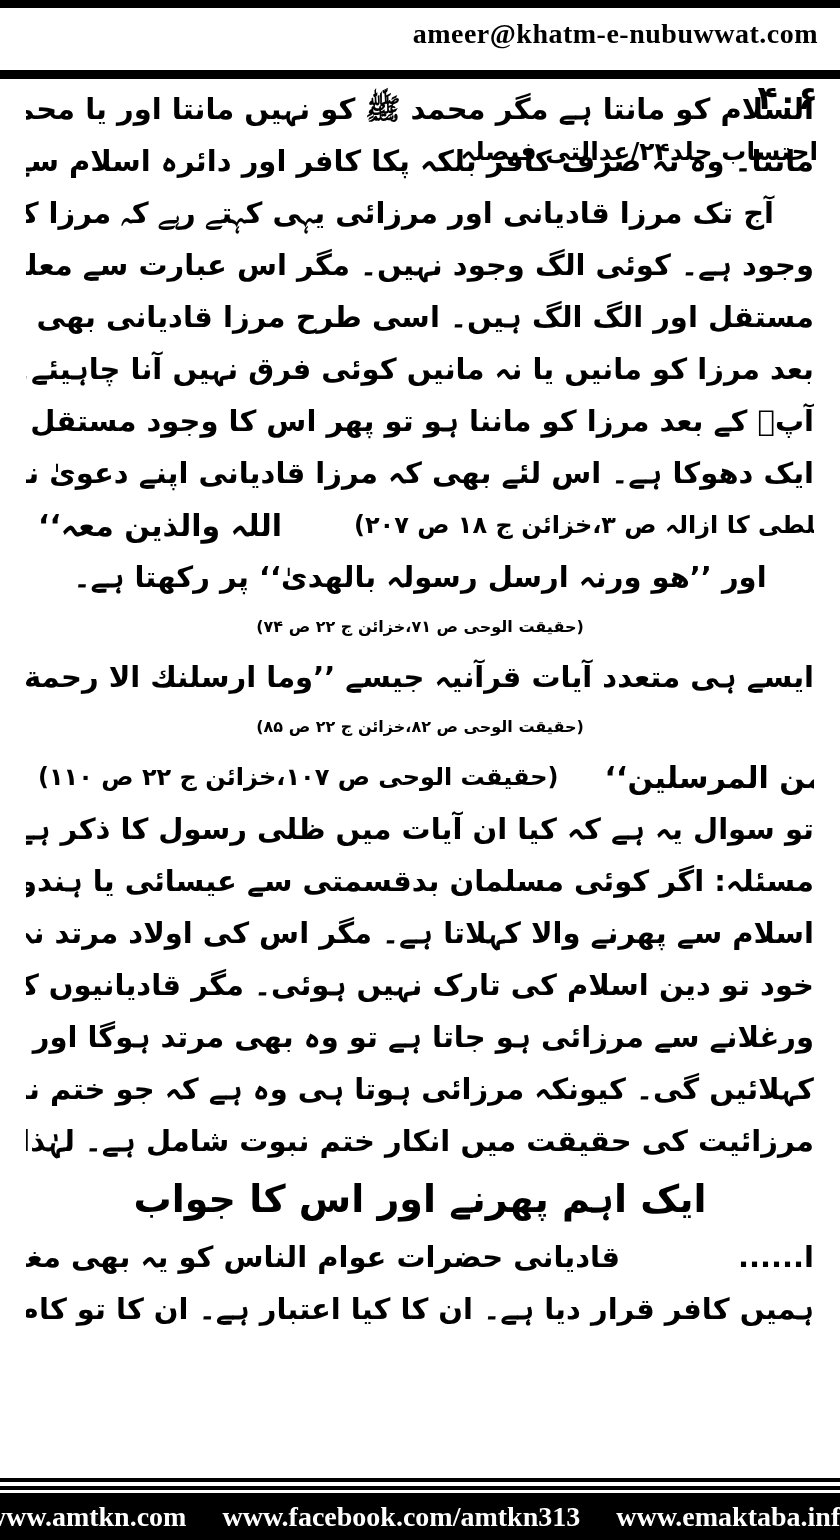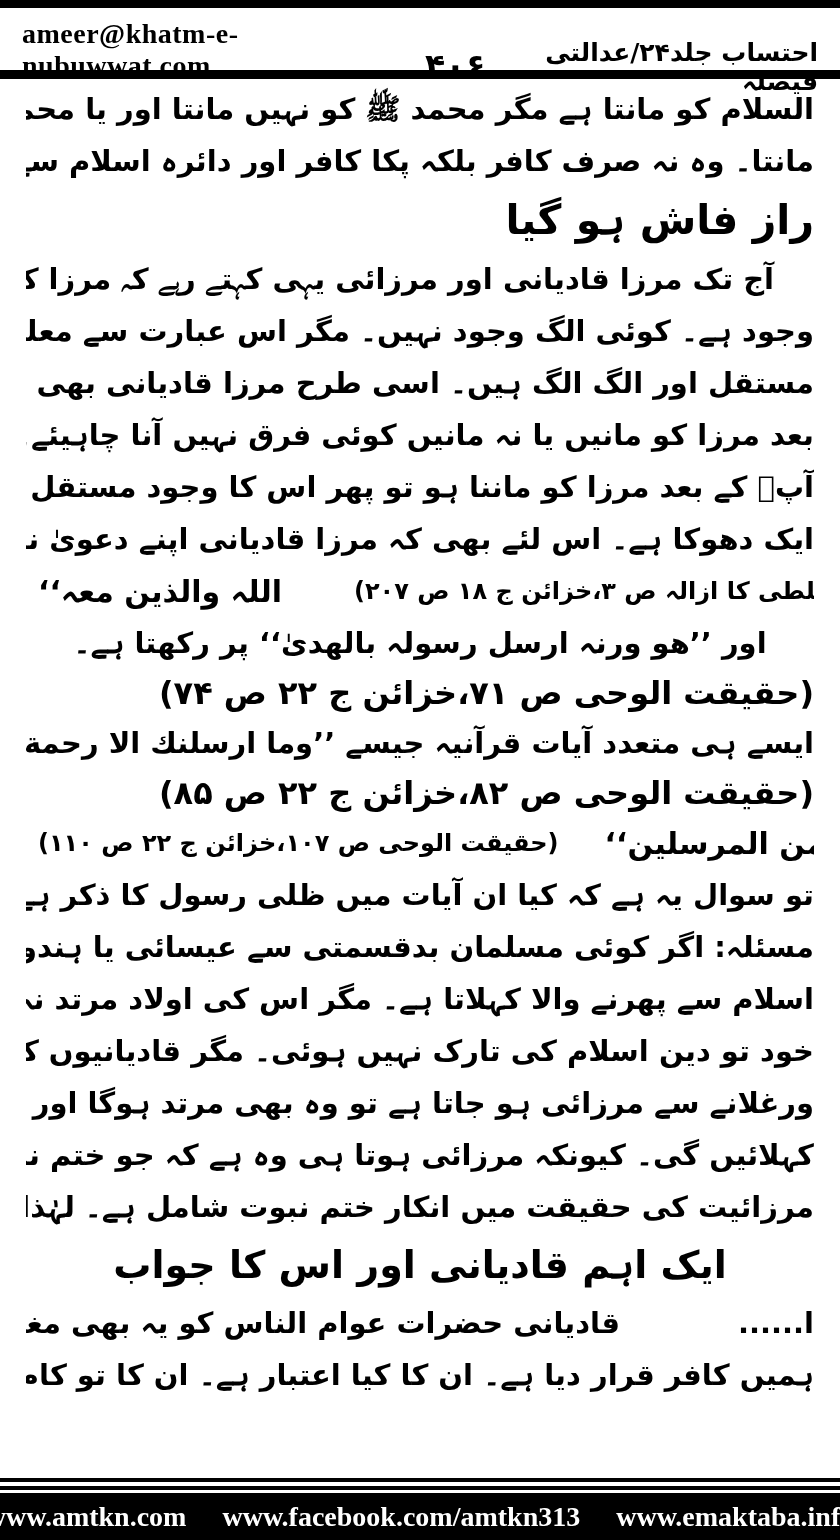--- a/index.html
+++ b/index.html
@@ -7,22 +7,22 @@
     position:relative;
     width:840px;height:1540px;
     margin:0 auto;
     background:#ffffff;
     color:#000;
     font-family:"DejaVu Sans",sans-serif;
     overflow:hidden;
   }
   .topbar{height:8px;background:#000;width:100%;}
   .header{
-    display:flex;align-items:flex-start;
-    padding:10px 22px 2px 22px;height:46px;
+    display:flex;align-items:flex-end;
+    padding:10px 22px 2px 22px;height:46px;flex-direction:column;
   }
   .email{
     font-family:"Liberation Serif",serif;
     font-weight:bold;font-size:28px;letter-spacing:0.5px;
   }
   .pagenum{
     font-weight:bold;font-size:33px;margin-left:26px;
     direction:rtl;
     margin-top:28px;
   }
@@ -45,22 +45,22 @@
   .bline.indent{text-indent:40px;}
   .h1{
     font-size:41px;line-height:66px;height:66px;
     text-align:right;font-weight:bold;white-space:nowrap;overflow:hidden;
   }
   .h2{
     font-size:38px;line-height:64px;height:64px;
     text-align:center;font-weight:bold;white-space:nowrap;overflow:hidden;
   }
   .refline{
-    direction:rtl;text-align:right;
-    font-size:32px;line-height:48px;height:48px;
+    direction:rtl;text-align:center;
+    font-size:16px;line-height:48px;height:48px;
     white-space:nowrap;overflow:hidden;
   }
   .splitline{
     display:flex;direction:ltr;
     align-items:center;height:52px;overflow:hidden;margin-left:12px;
   }
   .splitline .quote{direction:rtl;font-size:30px;white-space:nowrap;}
   .splitline .ref{direction:rtl;font-size:24px;white-space:nowrap;}
   .splitline.q1 .quote{order:0;}
   .splitline.q1 .ref{order:1;margin-left:72px;}
@@ -93,21 +93,20 @@
     <span class="book-title">احتساب جلد۲۴/عدالتی فیصلہ</span>
   </div>
 
   <div class="rule"></div>
 
   <div class="body">
 
     <div class="bline">السلام کو مانتا ہے مگر محمد ﷺ کو نہیں مانتا اور یا محمد ﷺ کو تو مانتا ہے پر مسیح موعود (مرزا قادیانی) کو نہیں</div>
     <div class="bline">مانتا۔ وہ نہ صرف کافر بلکہ پکا کافر اور دائرہ اسلام سے خارج ہے۔ یہ فتویٰ ہماری طرف سے نہیں</div>
 
-    <div class="h1">راز فاش ہو گیا</div>
 
     <div class="bline indent">آج تک مرزا قادیانی اور مرزائی یہی کہتے رہے کہ مرزا کا وجود بعینہ حضور ﷺ کا</div>
     <div class="bline">وجود ہے۔ کوئی الگ وجود نہیں۔ مگر اس عبارت سے معلوم ہوا کہ جیسے سابقہ انبیاء علیہم السلام</div>
     <div class="bline">مستقل اور الگ الگ ہیں۔ اسی طرح مرزا قادیانی بھی الگ وجود رکھتا ہے۔ ورنہ حضور ﷺ کے</div>
     <div class="bline">بعد مرزا کو مانیں یا نہ مانیں کوئی فرق نہیں آنا چاہیئے۔ کیونکہ آپ کو ماننا ہی کافی ہونا چاہیئے۔ اگر</div>
     <div class="bline">آپؐ کے بعد مرزا کو ماننا ہو تو پھر اس کا وجود مستقل تسلیم کرنا پڑے گا۔ لہٰذا ظلی بروزی کا چکر محض</div>
     <div class="bline">ایک دھوکا ہے۔ اس لئے بھی کہ مرزا قادیانی اپنے دعویٰ نبوت کی بنیاد آیت ’’مـحـمـد رسول</div>
 
     <div class="splitline q1">
       <span class="quote">اللہ والذین معہ‘‘</span>
@@ -127,21 +126,21 @@
 
     <div class="bline center">تو سوال یہ ہے کہ کیا ان آیات میں ظلی رسول کا ذکر ہے یا حقیقی کا؟</div>
 
     <div class="bline">مسئلہ: اگر کوئی مسلمان بدقسمتی سے عیسائی یا ہندو وغیرہ ہو جائے تو یہ شخص مرتد یعنی دین</div>
     <div class="bline">اسلام سے پھرنے والا کہلاتا ہے۔ مگر اس کی اولاد مرتد نہ کہلائے گی، بلکہ کافر کہلائے گی۔ کیونکہ وہ</div>
     <div class="bline">خود تو دین اسلام کی تارک نہیں ہوئی۔ مگر قادیانیوں کا مسئلہ الگ ہے۔ اگر کوئی شخص ابلیس کے</div>
     <div class="bline">ورغلانے سے مرزائی ہو جاتا ہے تو وہ بھی مرتد ہوگا اور قیامت تک اس کی تمام پشتیں بھی مرتد</div>
     <div class="bline">کہلائیں گی۔ کیونکہ مرزائی ہوتا ہی وہ ہے کہ جو ختم نبوت کا منکر ہو کر مرزا قادیانی کو نبی مان لے۔</div>
     <div class="bline">مرزائیت کی حقیقت میں انکار ختم نبوت شامل ہے۔ لہٰذا یہ ارتداد کے دائرہ سے نہیں نکل سکتے۔</div>
 
-    <div class="h2">ایک اہم قادیانی اور اس کا جواب</div>
+    <div class="h2">ایک اہم پھرنے اور اس کا جواب</div>
 
     <div class="lastpara-first">
       <span>ا......</span>
       <span>قادیانی حضرات عوام الناس کو یہ بھی مغالطہ دیتے ہیں کہ جن علماء کرام نے</span>
     </div>
     <div class="bline">ہمیں کافر قرار دیا ہے۔ ان کا کیا اعتبار ہے۔ ان کا تو کام ہی ایک دوسرے کی تکفیر ہے۔ دیکھئے!</div>
 
   </div>
 
   <div class="footer">

